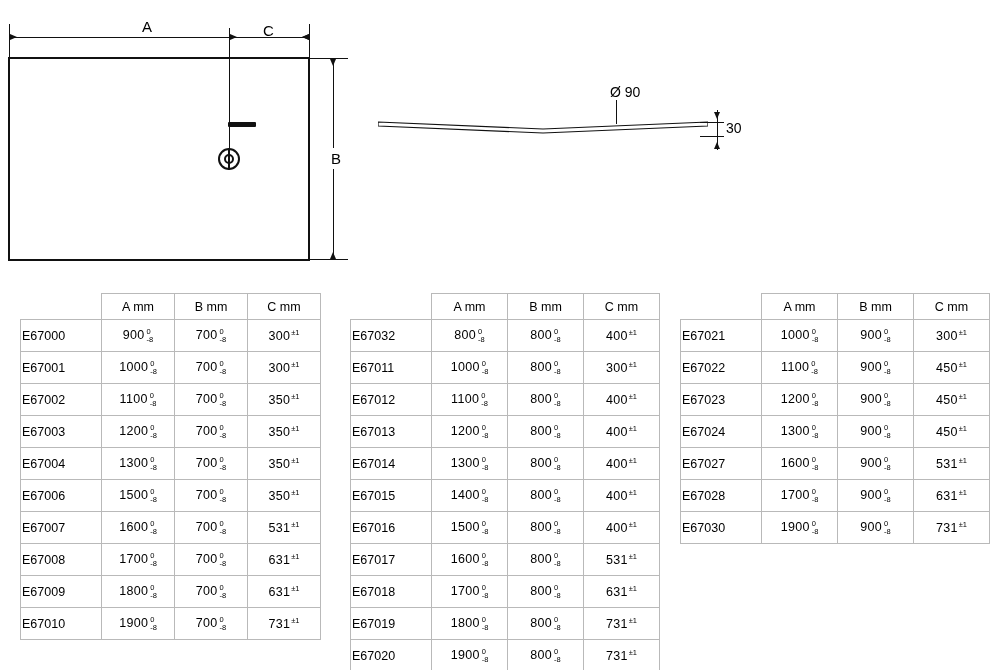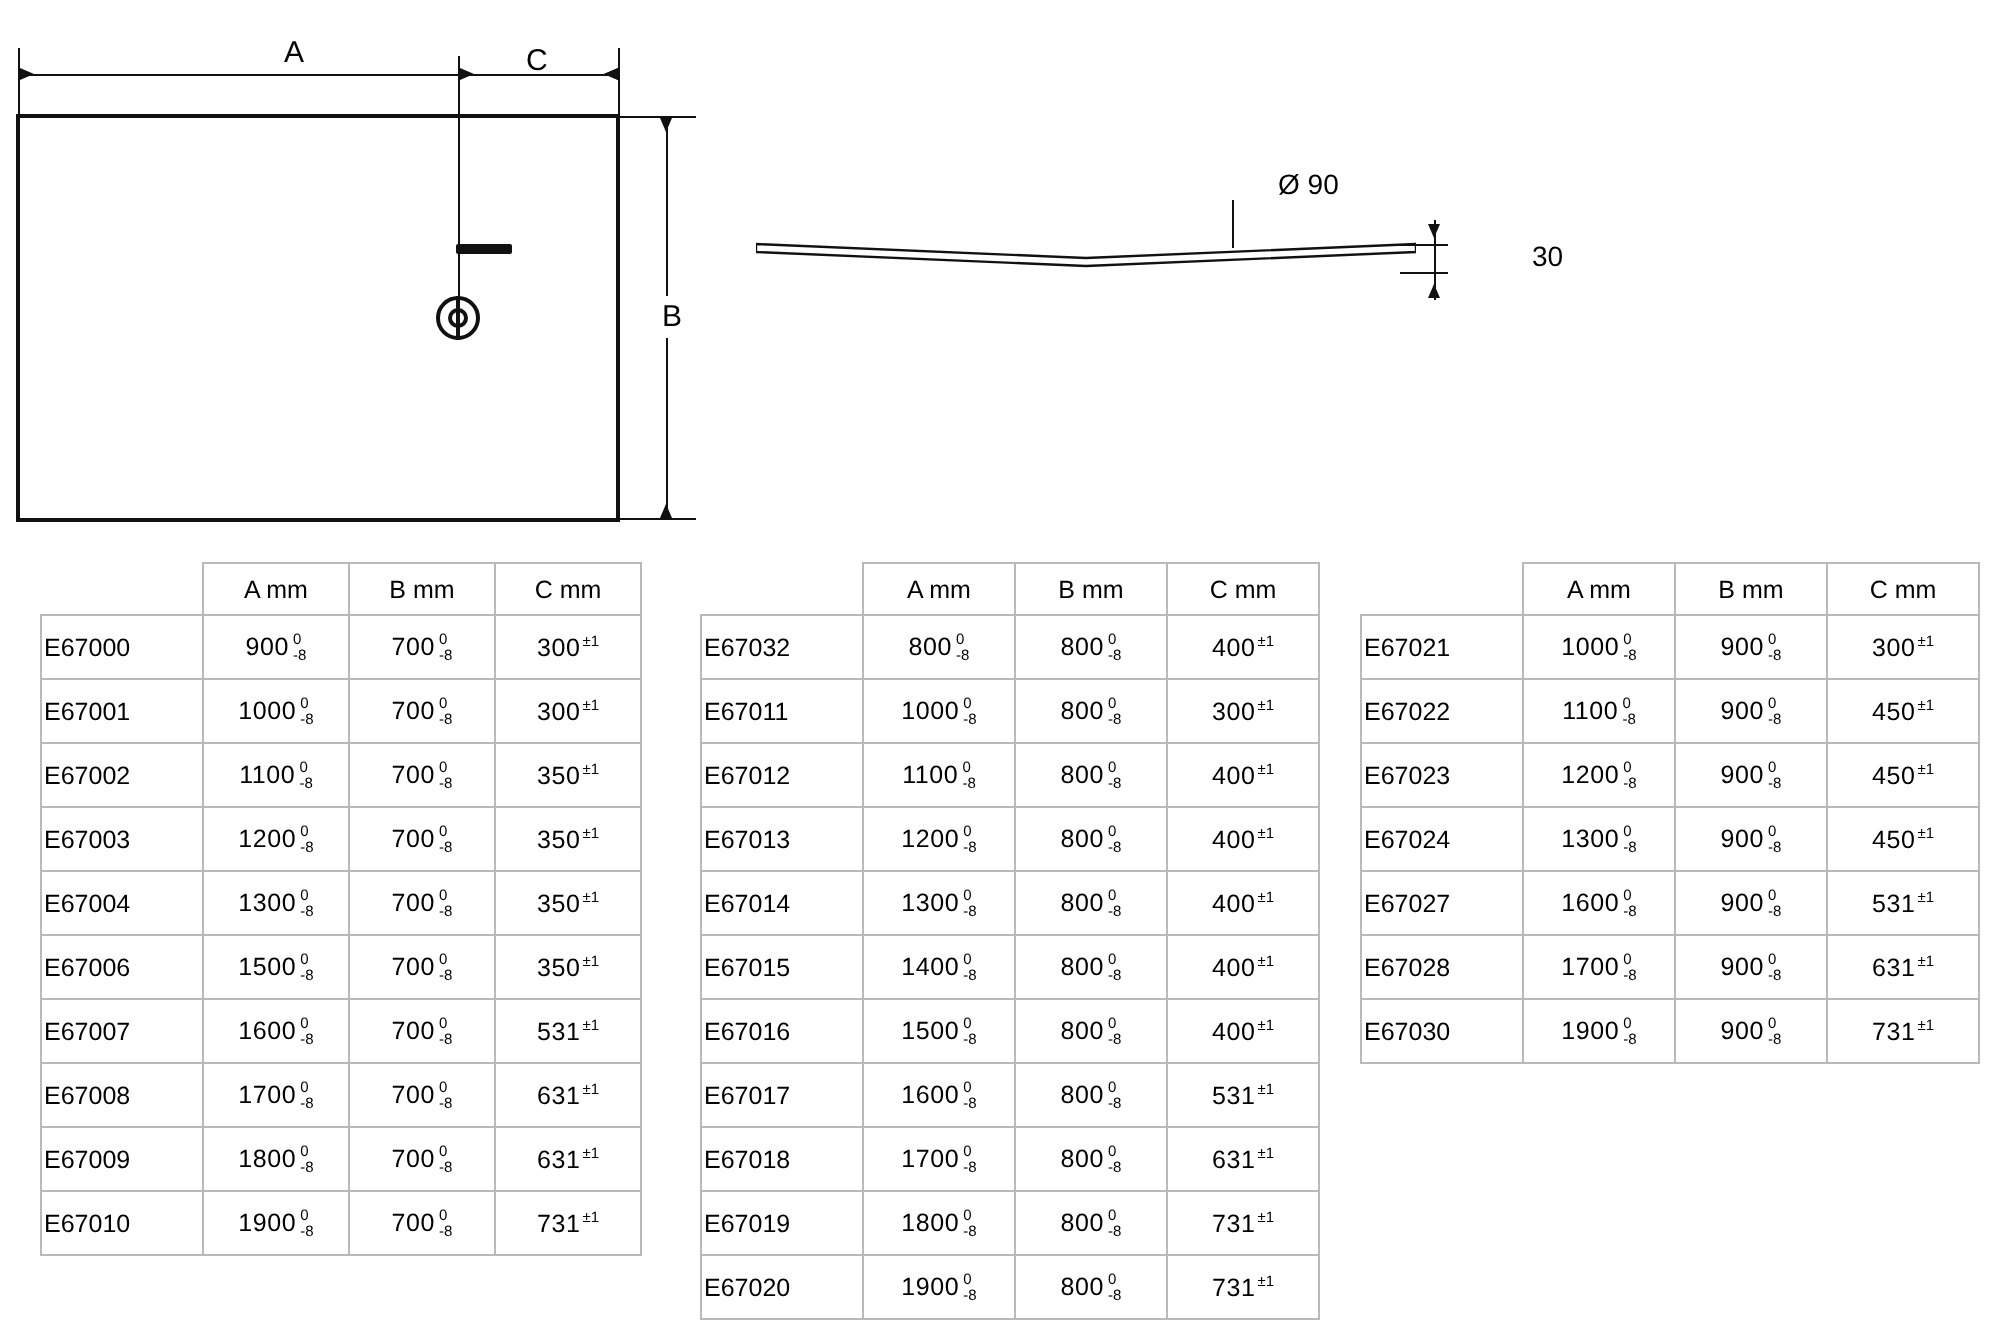--- a/index.html
+++ b/index.html
@@ -21,25 +21,25 @@
   .arrow-l{border-right:7px solid #111;}
   .arrow-r{border-left:7px solid #111;}
   .arrow-u,.arrow-d{position:absolute;width:0;height:0;border-left:3px solid transparent;border-right:3px solid transparent;}
   .arrow-u{border-bottom:7px solid #111;}
   .arrow-d{border-top:7px solid #111;}
 
   
   .side-wrap{position:absolute;left:378px;top:112px;width:330px;height:28px;}
   .drain-side{position:absolute;left:228px;top:122px;width:28px;height:5px;background:#111;border-radius:1px;}
 
-  .dia-lbl{position:absolute;left:639px;top:84px;font-size:14px;text-align:right;}
-  .thick-lbl{position:absolute;left:726px;top:120px;font-size:14px;margin-left:40px;}
+  .dia-lbl{position:absolute;left:610px;top:84px;font-size:14px;text-align:right;}
+  .thick-lbl{position:absolute;left:726px;top:120px;font-size:14px;}
 
   
-  table{border-collapse:collapse;position:absolute;font-size:12.5px;}
+  table{border-collapse:collapse;position:absolute;font-size:12.5px;margin-top:12px;}
   table td,table th{border:1px solid #b9b9b9;font-weight:normal;text-align:center;white-space:nowrap;}
   .code-col{width:80px;text-align:left;padding-left:1px;}
   .hdr{height:26px;font-size:12.5px;}
   .hdr .blank{border:none;}
   td{height:29px;}
   .tol{display:inline-block;font-size:7.5px;line-height:8px;vertical-align:middle;text-align:left;margin-left:2px;}
   .tolsup{display:inline-block;font-size:7.5px;line-height:9px;vertical-align:super;margin-left:1px;}
   .num{letter-spacing:.3px;}
 
   #t1{left:20px;top:281px;}

